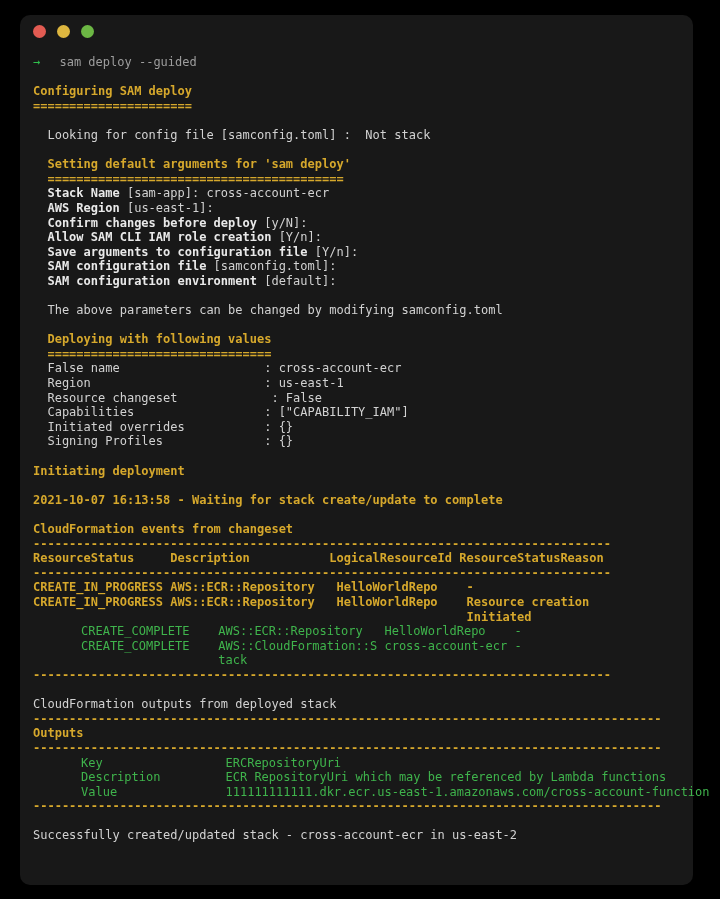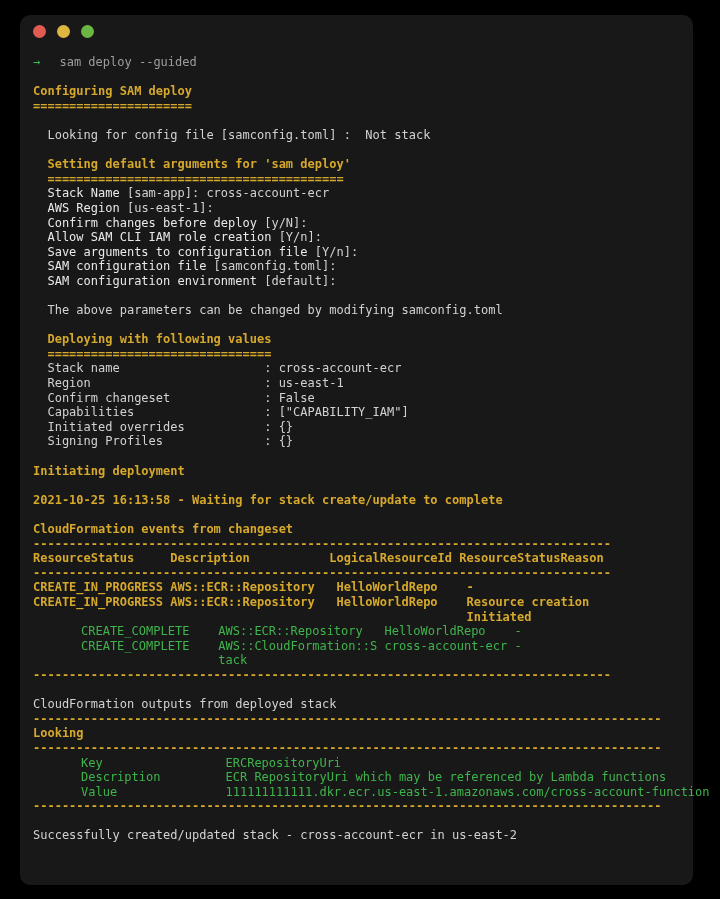--- a/index.html
+++ b/index.html
@@ -44,21 +44,21 @@
     font-size: 12px;
     line-height: 14.6px;
     white-space: pre;
     color: var(--c-fg, #d2d2d2);
   }
   .y   { color: var(--c-yellow, #d6a82c); font-weight: bold; }
   .gr  { color: var(--c-green, #3fb44c); margin-left: 48px; }
   .fg  { color: var(--c-fg, #d2d2d2); }
   .dim { color: var(--c-dim, #9d9d9d); margin-left: 12px; }
   .ar  { color: var(--c-arrow, #2fc04c); }
-  .b   { color: var(--c-bold, #e9e9e9); font-weight: normal; }
+  .b   { color: var(--c-bold, #e9e9e9); font-weight: bold; }
 </style>
 </head>
 <body>
 
 <div class="window">
   <div class="titlebar">
     <span class="dot red"></span>
     <span class="dot yel"></span>
     <span class="dot grn"></span>
   </div>
@@ -76,46 +76,46 @@
 <span><span class="b">  Confirm changes before deploy</span><span class="fg"> [y/N]:</span></span>
 <span><span class="b">  Allow SAM CLI IAM role creation</span><span class="fg"> [Y/n]:</span></span>
 <span><span class="b">  Save arguments to configuration file</span><span class="fg"> [Y/n]:</span></span>
 <span><span class="b">  SAM configuration file</span><span class="fg"> [samconfig.toml]:</span></span>
 <span><span class="b">  SAM configuration environment</span><span class="fg"> [default]:</span></span>
 <span></span>
 <span><span class="fg">  The above parameters can be changed by modifying samconfig.toml</span></span>
 <span></span>
 <span><span class="y">  Deploying with following values</span></span>
 <span><span class="y">  ===============================</span></span>
-<span><span class="fg">  Stack name                    : cross-account-ecr</span></span>
+<span><span class="fg">  False name                    : cross-account-ecr</span></span>
 <span><span class="fg">  Region                        : us-east-1</span></span>
-<span><span class="fg">  Confirm changeset             : False</span></span>
+<span><span class="fg">  Resource changeset             : False</span></span>
 <span><span class="fg">  Capabilities                  : ["CAPABILITY_IAM"]</span></span>
 <span><span class="fg">  Initiated overrides           : {}</span></span>
 <span><span class="fg">  Signing Profiles              : {}</span></span>
 <span></span>
 <span><span class="y">Initiating deployment</span></span>
 <span></span>
-<span><span class="y">2021-10-25 16:13:58 - Waiting for stack create/update to complete</span></span>
+<span><span class="y">2021-10-07 16:13:58 - Waiting for stack create/update to complete</span></span>
 <span></span>
 <span><span class="y">CloudFormation events from changeset</span></span>
 <span><span class="y">--------------------------------------------------------------------------------</span></span>
 <span><span class="y">ResourceStatus     Description           LogicalResourceId ResourceStatusReason</span></span>
 <span><span class="y">--------------------------------------------------------------------------------</span></span>
 <span><span class="y">CREATE_IN_PROGRESS AWS::ECR::Repository   HelloWorldRepo    -</span></span>
 <span><span class="y">CREATE_IN_PROGRESS AWS::ECR::Repository   HelloWorldRepo    Resource creation</span></span>
 <span><span class="y">                                                            Initiated</span></span>
 <span><span class="gr">CREATE_COMPLETE    AWS::ECR::Repository   HelloWorldRepo    -</span></span>
 <span><span class="gr">CREATE_COMPLETE    AWS::CloudFormation::S cross-account-ecr -</span></span>
 <span><span class="gr">                   tack</span></span>
 <span><span class="y">--------------------------------------------------------------------------------</span></span>
 <span></span>
 <span><span class="fg">CloudFormation outputs from deployed stack</span></span>
 <span><span class="y">---------------------------------------------------------------------------------------</span></span>
-<span><span class="y">Looking</span></span>
+<span><span class="y">Outputs</span></span>
 <span><span class="y">---------------------------------------------------------------------------------------</span></span>
 <span><span class="gr">Key                 ERCRepositoryUri</span></span>
 <span><span class="gr">Description         ECR RepositoryUri which may be referenced by Lambda functions</span></span>
 <span><span class="gr">Value               111111111111.dkr.ecr.us-east-1.amazonaws.com/cross-account-function</span></span>
 <span><span class="y">---------------------------------------------------------------------------------------</span></span>
 <span></span>
 <span><span class="fg">Successfully created/updated stack - cross-account-ecr in us-east-2</span></span>
 </pre>
 </div>
 

